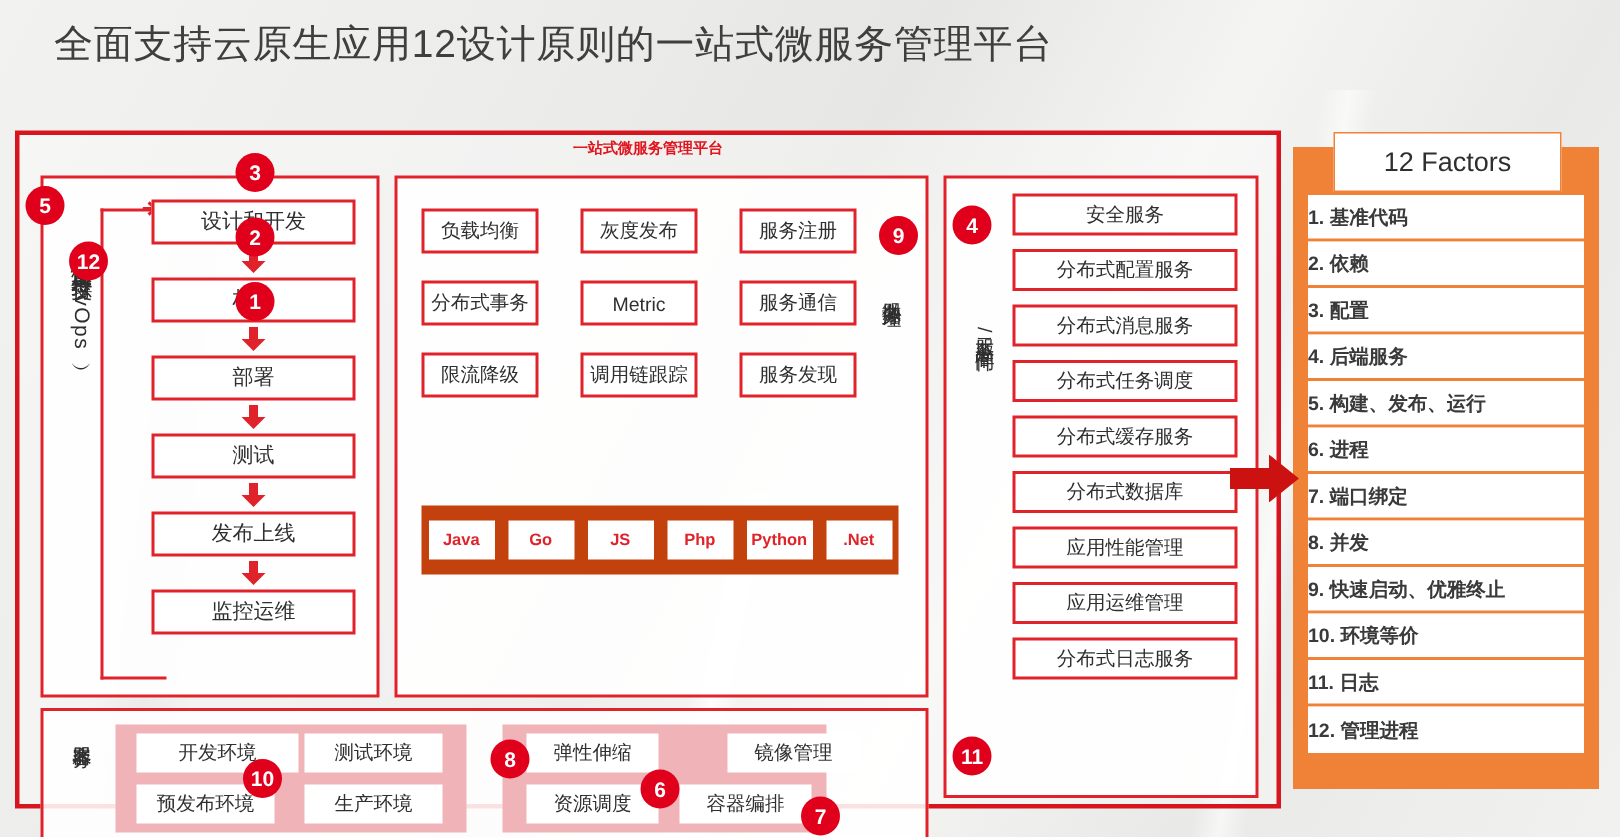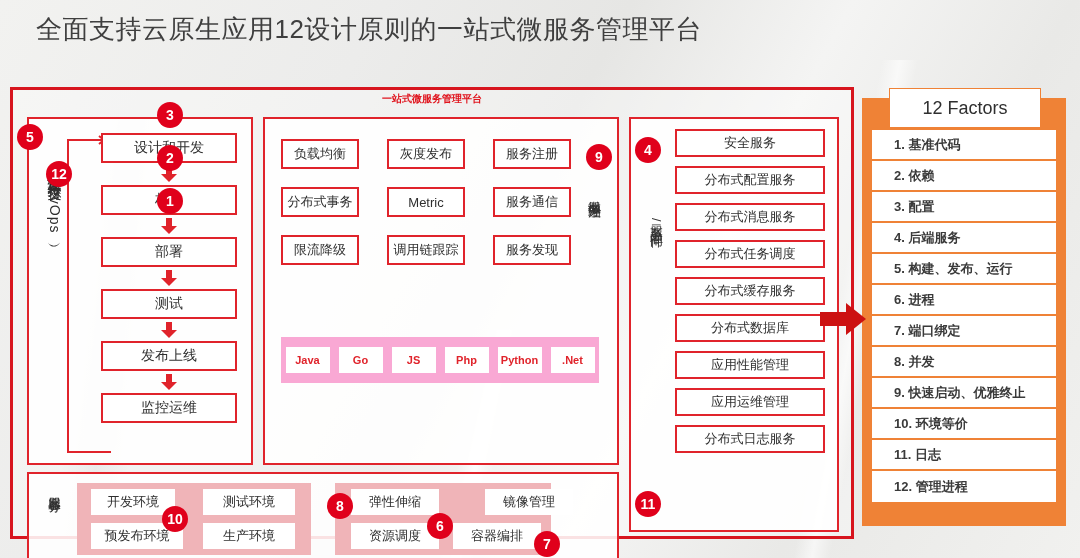--- a/index.html
+++ b/index.html
@@ -62,21 +62,21 @@
   #ms-panel{left:250px;top:27px;width:352px;height:344px;}
   .ms-grid{position:absolute;left:16px;top:20px;width:290px;}
   .ms-row{display:flex;justify-content:space-between;margin-bottom:18px;gap:28px;}
   .ms-cell{
     width:88px;height:30px;border:2px solid #e0232b;background:#fff;
     display:flex;align-items:center;justify-content:center;
     font-size:13px;color:#2f2f2f;box-sizing:border-box;
   }
   #lang-band{
     position:absolute;left:16px;top:218px;width:318px;height:46px;
-    background:#f9a8d4;display:flex;align-items:center;justify-content:space-around;
+    background:#c2410c;display:flex;align-items:center;justify-content:space-around;
   }
   .lang-chip{
     width:44px;height:26px;background:#fff;
     display:flex;align-items:center;justify-content:center;
     font-size:11px;color:#e0232b;font-weight:bold;
   }
   #ms-side-label{
     position:absolute;left:316px;top:72px;width:22px;height:150px;
     writing-mode:vertical-rl;text-orientation:mixed;
     font-size:13px;color:#2f2f2f;letter-spacing:1px;
@@ -129,21 +129,21 @@
   }
   #factors-header{
     position:absolute;left:889px;top:88px;width:150px;height:38px;
     background:#fff;border:1px solid #ef8236;
     display:flex;align-items:center;justify-content:center;
     font-size:18px;font-weight:normal;color:#2f2f2f;z-index:5;
   }
   #factors-list{position:absolute;left:10px;top:32px;width:184px;}
   .factor-row{
     height:31px;background:#fff;border-bottom:2px solid #ef8236;
-    display:flex;align-items:center;padding-left:22px;
+    display:flex;align-items:center;padding-left:0;
     font-size:13px;font-weight:bold;color:#3a3a3a;box-sizing:border-box;
   }
   .factor-row:last-child{border-bottom:none;}
 </style>
 </head>
 <body>
 
 <div class="bgstreak s3"></div>
 <div class="bgstreak s1"></div>
 <div class="bgstreak s2"></div>
@@ -245,21 +245,21 @@
       <div class="cloud-cell">分布式日志服务</div>
     </div>
     <div class="badge" style="left:4px;top:18px;">4</div>
     <div class="badge" style="left:4px;top:372px;">11</div>
   </div>
 
   <div class="rbox" id="container-panel">
     <div id="container-label">容器服务</div>
 
     <div class="pinkband" id="env-band">
-      <div class="pcell" style="left:14px;top:6px;width:84px;">开发环境</div>
+      <div class="pcell" style="left:14px;top:6px;width:108px;">开发环境</div>
       <div class="pcell" style="left:126px;top:6px;width:92px;">测试环境</div>
       <div class="pcell" style="left:14px;top:40px;width:92px;">预发布环境</div>
       <div class="pcell" style="left:126px;top:40px;width:92px;">生产环境</div>
       <div class="badge" style="left:85px;top:23px;text-align:right;">10</div>
     </div>
 
     <div class="pinkband" id="ops-band">
       <div class="pcell" style="left:16px;top:6px;width:88px;">弹性伸缩</div>
       <div class="pcell" style="left:118px;top:6px;width:88px;margin-left:32px;">镜像管理</div>
       <div class="pcell" style="left:16px;top:40px;width:88px;">资源调度</div>

